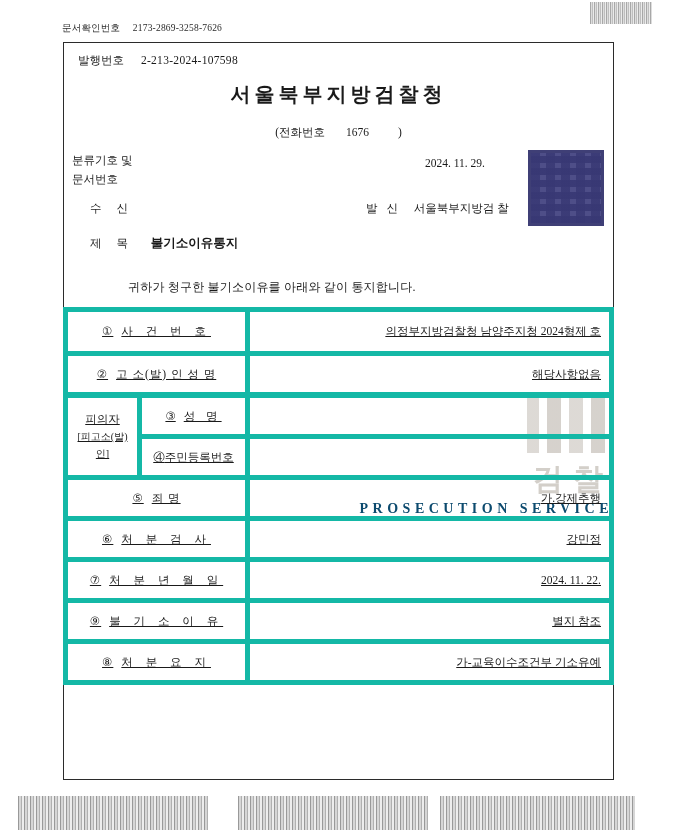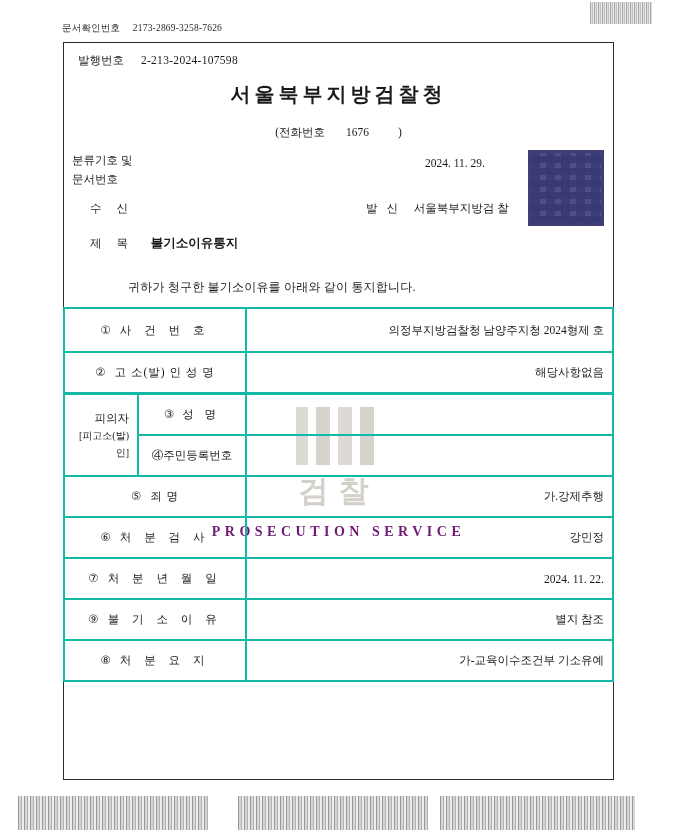--- a/index.html
+++ b/index.html
@@ -147,22 +147,22 @@
       #40407e;
     box-sizing: border-box;
     opacity: .92;
   }
 
   
   .watermark {
     position: absolute;
     left: 0;
     right: 0;
-    top: 364px;
-    text-align: center;
+    top: 352px;
+    text-align: right;
     pointer-events: none;
     user-select: none;
   }
   .watermark .bars {
     display: inline-block;
     width: 86px;
     height: 58px;
     background:
       linear-gradient(to right,
         #d7d3ce 0 12px, transparent 12px 20px,
@@ -174,62 +174,63 @@
   .watermark .wm-kor {
     font-size: 30px;
     letter-spacing: 10px;
     color: #d3cfc9;
     font-weight: 700;
     margin-top: 2px;
   }
   .watermark .wm-eng {
     font-size: 14px;
     letter-spacing: 4.5px;
-    color: #701a75;
+    color: #0c4a6e;
     font-weight: 700;
-    margin-top: 12px;
+    margin-top: 1px;
   }
 
   
   table.doc-table {
     position: absolute;
     left: -1px;
     right: -1px;
     top: 264px;
     width: 551px;
     border-collapse: collapse;
     table-layout: fixed;
     background: transparent;
   }
   table.doc-table td {
-    border: 2px solid #14b8a6;
+    border: 5px solid #14b8a6;
     font-size: 11.5px;
     padding: 0 8px;
     vertical-align: middle;
     background: transparent;
+    text-decoration: underline;
   }
   td.lbl {
     width: 182px;
     text-align: center;
     letter-spacing: 1px;
     white-space: nowrap;
   }
   td.lbl .spread-3 { letter-spacing: 5px; }
   td.val {
     padding-left: 14px;
     text-align: right;
   }
   .r-tall { height: 44px; }
   .r-std  { height: 41px; }
   .r-sub  { height: 41px; }
   .r-memo { height: 108px; }
 
   td.party-label {
     width: 74px;
-    text-align: right;
+    text-align: center;
     line-height: 17px;
     font-size: 11px;
   }
   td.party-label .small { font-size: 10px; }
   td.sub-label {
     width: 108px;
     text-align: center;
     font-size: 11.5px;
     white-space: nowrap;
   }

